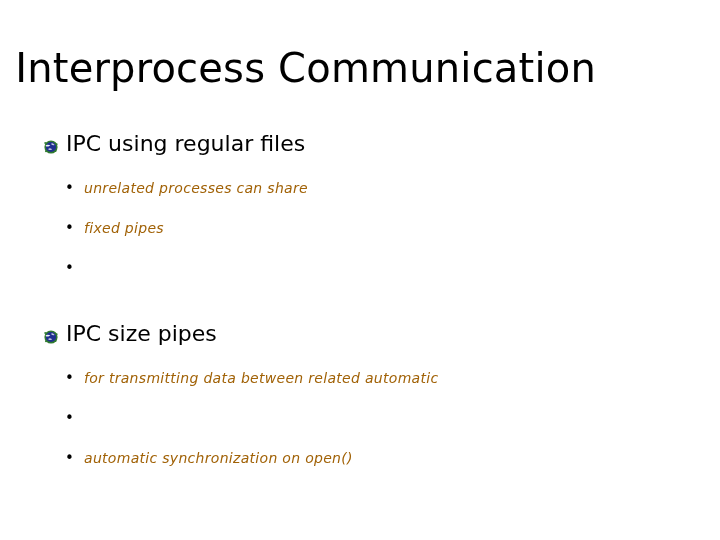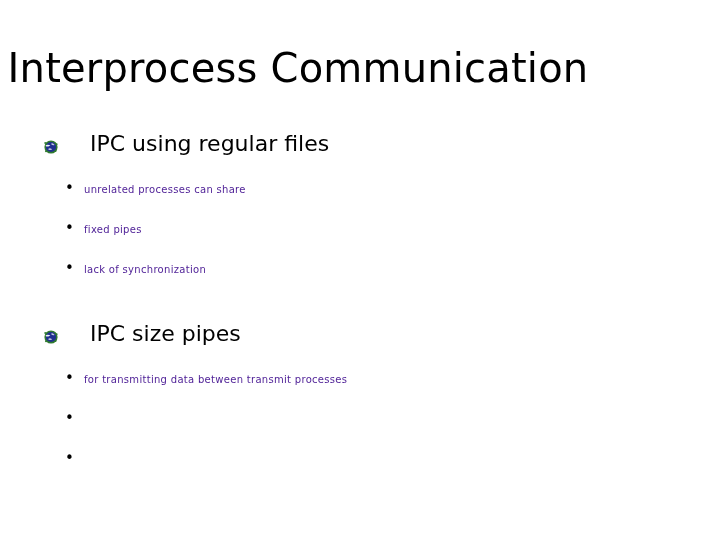--- a/index.html
+++ b/index.html
@@ -24,41 +24,41 @@
     height: 540px;
     background: #ffffff;
   }
 
   
   .slide-title {
     position: absolute;
     left: 0;
     top: 44px;
     width: 596px;
-    text-align: center;
+    text-align: right;
     font-family: "DejaVu Sans", sans-serif;
     font-size: 40px;
     font-weight: 400;
     line-height: 48px;
     letter-spacing: 0.2px;
     color: #000000;
     white-space: nowrap;
   }
 
   
   .body-list {
     position: absolute;
     left: 0;
     top: 128px;
     width: 720px;
   }
 
   .l1-item {
     position: relative;
-    padding-left: 90px;
+    padding-left: 66px;
     min-height: 34px;
     margin: 0 0 6px 0;
   }
 
   .l1-bullet {
     position: absolute;
     left: 44px;
     top: 11px;
     width: 14px;
     height: 14px;
@@ -95,26 +95,27 @@
     width: 8px;
     height: 40px;
     line-height: 40px;
     font-size: 15px;
     color: #000000;
     text-align: left;
   }
 
   .l2-text {
     font-family: "DejaVu Sans", sans-serif;
-    font-size: 10px;
+    font-size: 14px;
     font-weight: 400;
     line-height: 40px;
     letter-spacing: 0.3px;
-    color: #4c1d95;
+    color: #a16207;
     white-space: nowrap;
+    font-style: italic;
   }
 
   .group-gap {
     height: 30px;
   }
 </style>
 </head>
 <body>
 
 <div class="slide">
@@ -144,21 +145,20 @@
       <li class="l2-item">
         <span class="l2-bullet">•</span>
         <span class="l2-text">unrelated processes can share</span>
       </li>
       <li class="l2-item">
         <span class="l2-bullet">•</span>
         <span class="l2-text">fixed pipes</span>
       </li>
       <li class="l2-item">
         <span class="l2-bullet">•</span>
-        <span class="l2-text">lack of synchronization</span>
       </li>
     </ul>
 
     <div class="group-gap"></div>
 
     <div class="l1-item">
       <span class="l1-bullet">
         <svg viewBox="0 0 14 14" width="14" height="14" aria-hidden="true">
           <circle cx="7" cy="7" r="6.6" fill="#2f7a2f"></circle>
           <circle cx="7" cy="7" r="5.1" fill="#1f2f8f"></circle>
@@ -170,24 +170,25 @@
           <circle cx="2.0" cy="11.2" r="1.0" fill="#2f7a2f"></circle>
           <circle cx="11.6" cy="11.0" r="0.9" fill="#2f7a2f"></circle>
         </svg>
       </span>
       <span class="l1-text">IPC size pipes</span>
     </div>
 
     <ul class="l2-list">
       <li class="l2-item">
         <span class="l2-bullet">•</span>
-        <span class="l2-text">for transmitting data between transmit processes</span>
+        <span class="l2-text">for transmitting data between related automatic</span>
       </li>
       <li class="l2-item">
         <span class="l2-bullet">•</span>
       </li>
       <li class="l2-item">
         <span class="l2-bullet">•</span>
+        <span class="l2-text">automatic synchronization on open()</span>
       </li>
     </ul>
 
   </div>
 </div>
 
 </body></html>

